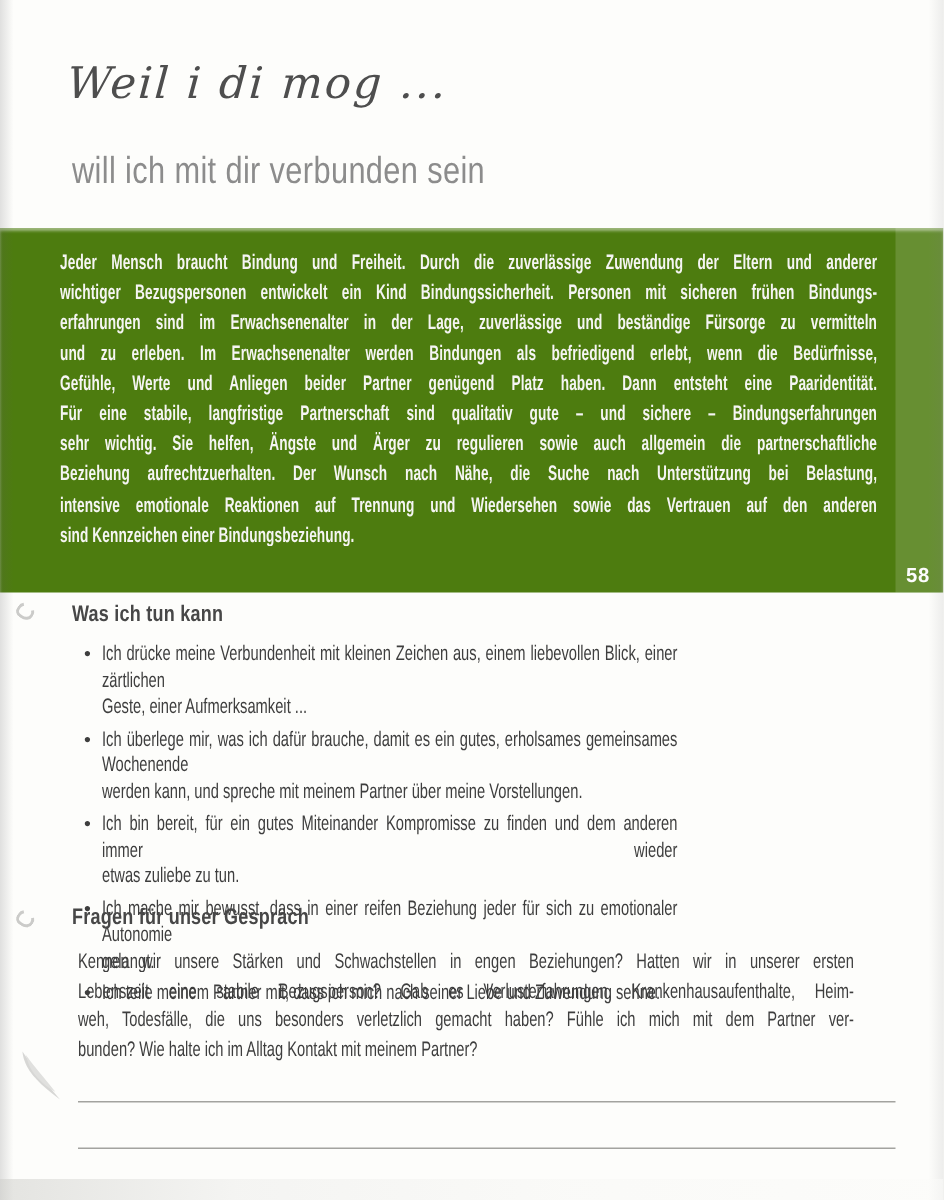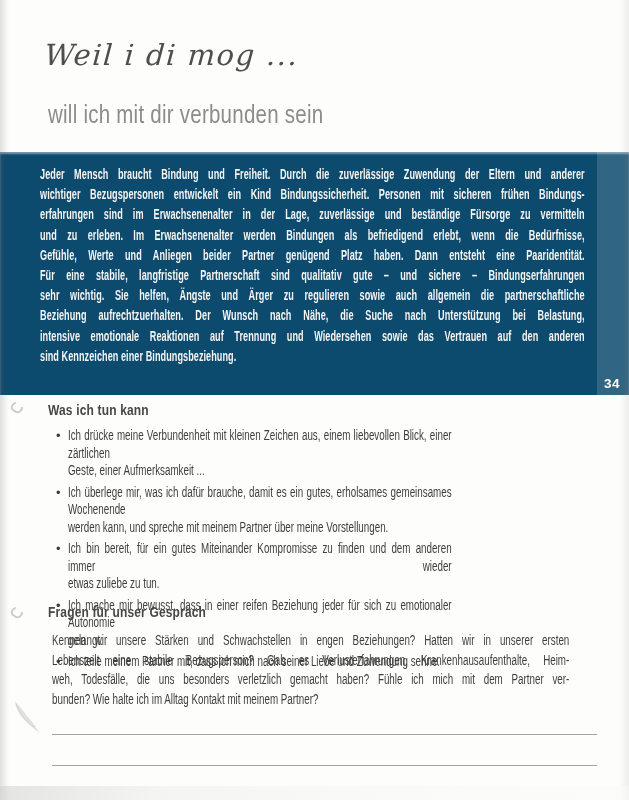--- a/index.html
+++ b/index.html
@@ -23,21 +23,21 @@
   .subtitle{
     position:absolute;left:48px;top:100px;
     font-size:25px;color:#8c8c8c;
     transform:scaleX(0.82);transform-origin:0 0;
     white-space:nowrap;letter-spacing:0.3px;
   }
   
   .intro-box{
     position:absolute;left:0;top:152px;
     width:629px;height:243px;
-    background:#0c4a6e;
+    background:#4d7c0f;
     box-shadow:inset 0 2px 2px rgba(255,255,255,0.45);
     box-sizing:border-box;
     padding:12px 44px 0 40px;
   }
   .intro-strip{
     position:absolute;right:0;top:0;height:100%;width:32px;
     background:rgba(255,255,255,0.15);
   }
   .intro-text{
     position:relative;
@@ -134,21 +134,21 @@
         <div>wichtiger Bezugspersonen entwickelt ein Kind Bindungssicherheit. Personen mit sicheren frühen Bindungs-</div>
         <div>erfahrungen sind im Erwachsenenalter in der Lage, zuverlässige und beständige Fürsorge zu vermitteln</div>
         <div>und zu erleben. Im Erwachsenenalter werden Bindungen als befriedigend erlebt, wenn die Bedürfnisse,</div>
         <div>Gefühle, Werte und Anliegen beider Partner genügend Platz haben. Dann entsteht eine Paaridentität.</div>
         <div>Für eine stabile, langfristige Partnerschaft sind qualitativ gute – und sichere – Bindungserfahrungen</div>
         <div>sehr wichtig. Sie helfen, Ängste und Ärger zu regulieren sowie auch allgemein die partnerschaftliche</div>
         <div>Beziehung aufrechtzuerhalten. Der Wunsch nach Nähe, die Suche nach Unterstützung bei Belastung,</div>
         <div>intensive emotionale Reaktionen auf Trennung und Wiedersehen sowie das Vertrauen auf den anderen</div>
         <div>sind Kennzeichen einer Bindungsbeziehung.</div>
       </div>
-    <div class="page-number">34</div>
+    <div class="page-number">58</div>
   </div>
 
   <span class="swirl-icon swirl-actions"></span>
   <div class="section-heading heading-actions">Was ich tun kann</div>
 
   <div class="bullet-list">
     <div class="bullet-item">
       <div class="bullet-marker">•</div>
       <div class="item-lines">
           <div>Ich drücke meine Verbundenheit mit kleinen Zeichen aus, einem liebevollen Blick, einer zärtlichen</div>

